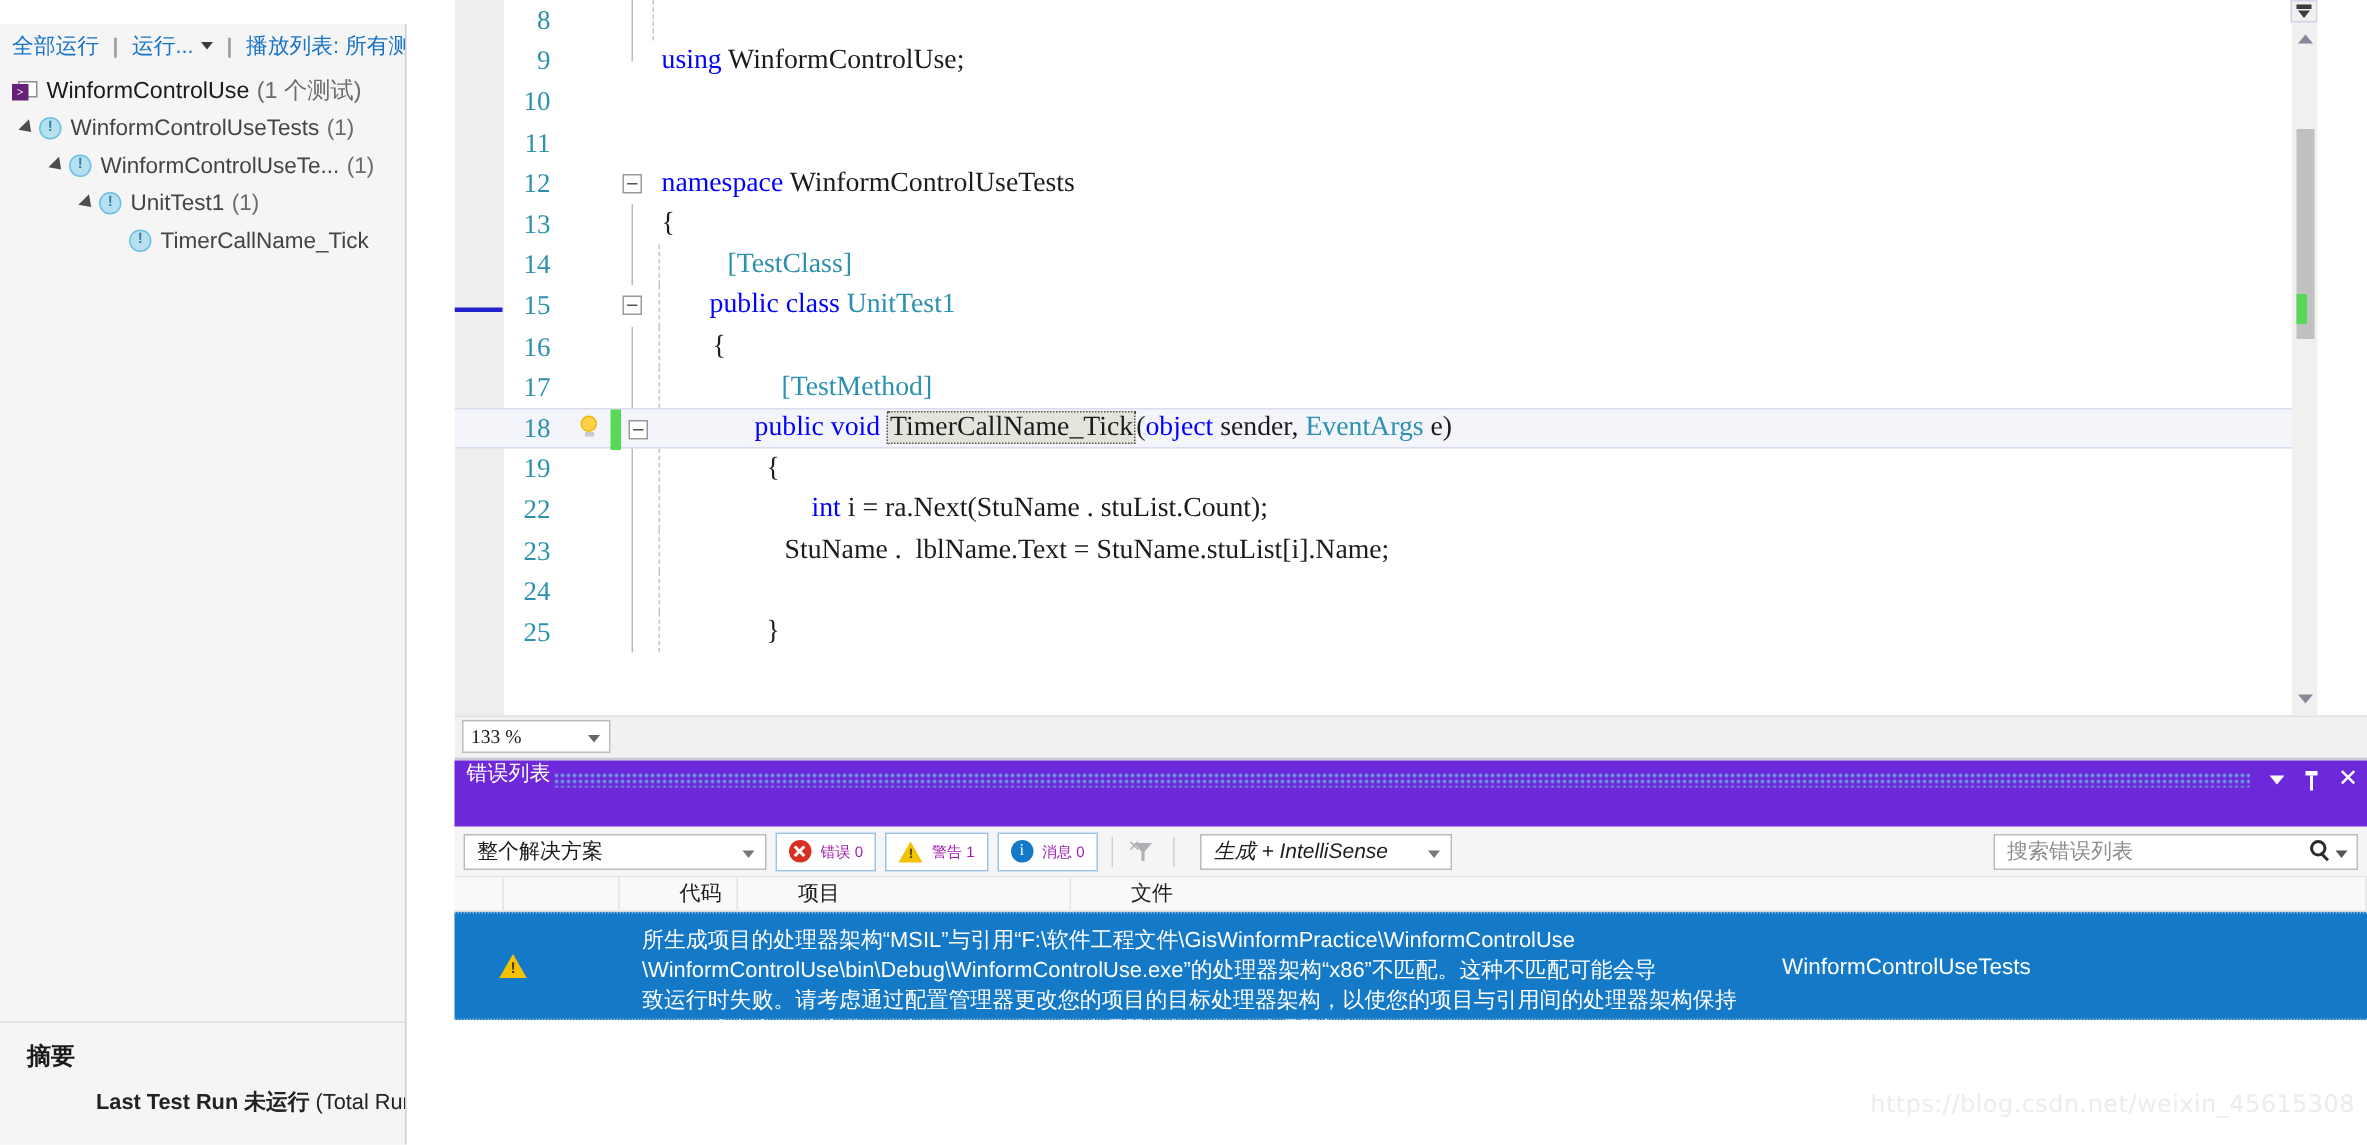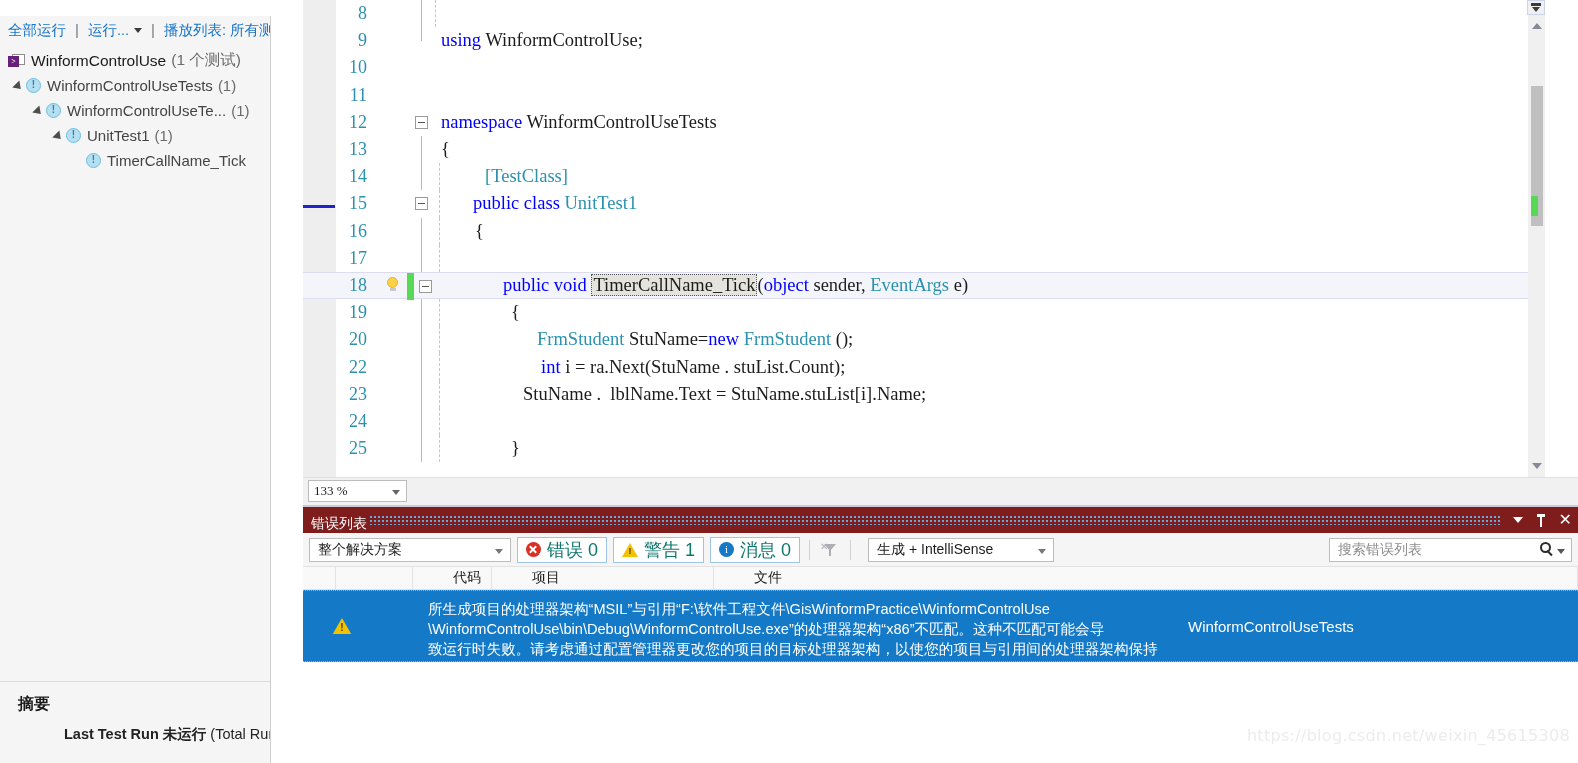--- a/index.html
+++ b/index.html
@@ -190,22 +190,22 @@
     border-left:4px solid transparent;border-right:4px solid transparent;
     border-top:5px solid #3a3a3a;
   }
 
   
   #error-list {
     position: absolute; left: 303px; top: 505px; width: 1275px; height: 258px;
     background: #ffffff; border-top: 2px solid #c8ccd8;
   }
   #el-title {
-    height: 26px; background: #7f1d1d; color:#fff;
-    display:flex; align-items:flex-end; padding-left: 8px; font-size: 14px;
+    height: 44px; background: #6d28d9; color:#fff;
+    display:flex; align-items:flex-start; padding-left: 8px; font-size: 14px;
     position: relative;
   }
   #el-title .dots {
     position:absolute; left: 66px; right: 78px; top: 8px; height: 10px;
     background-image: radial-gradient(#6aa9dc 1px, transparent 1.2px);
     background-size: 4px 4px;
   }
   #el-title .winbtns {
     position:absolute; right: 6px; top:0; height:26px;
     display:flex; align-items:center; gap:13px; color:#fff;
@@ -227,25 +227,25 @@
     height: 24px; background:#fff; border:1px solid #bcbcbc;
     display:flex; align-items:center; padding-left:8px; position:relative;
     font-size: 14px; color:#1c1c1c;
   }
   .el-combo .cb-caret{
     position:absolute; right:7px; top:10px; width:0;height:0;
     border-left:4px solid transparent;border-right:4px solid transparent;
     border-top:5px solid #777;
   }
   #combo-scope { width: 202px; }
-  #combo-build { width: 186px; margin-left: 8px;}
+  #combo-build { width: 168px; margin-left: 8px; font-style: italic;}
   .count-btn {
     height: 26px; display:flex; align-items:center; gap:6px;
     border:1px solid #9ec5e8; background:#ffffff; padding: 0 8px;
-    font-size: 18px; color:#0f766e;
+    font-size: 10px; color:#a21caf;
   }
   .ic-err {
     width:15px;height:15px;border-radius:50%;background:#d93025;
     position:relative;
   }
   .ic-err::before,.ic-err::after{
     content:"";position:absolute;left:6.3px;top:2.6px;width:2px;height:9px;background:#fff;
   }
   .ic-err::before{transform:rotate(45deg);} .ic-err::after{transform:rotate(-45deg);}
   .ic-warn {
@@ -460,20 +460,21 @@
         </span>
         <span class="code" style="padding-left:34px;">{</span>
       </div>
 
       <div class="cl">
         <span class="lnum">17</span>
         <span class="glyphs">
           <span class="vline vsolid" style="left:42px;"></span>
           <span class="vline vdash" style="left:60px;"></span>
         </span>
+        <span class="code" style="padding-left:80px;"><span class="typ">[TestMethod]</span></span>
       </div>
 
       <div class="cl hl">
         <span class="lnum">18</span>
         <span class="glyphs">
           <span class="bulb">
             <span class="b-top"></span><span class="b-bot"></span>
           </span>
           <span class="changebar"></span>
           <span class="fold" style="left:40px;"></span>
@@ -483,28 +484,20 @@
 
       <div class="cl">
         <span class="lnum">19</span>
         <span class="glyphs">
           <span class="vline vsolid" style="left:42px;"></span>
           <span class="vline vdash" style="left:60px;"></span>
         </span>
         <span class="code" style="padding-left:70px;">{</span>
       </div>
 
-      <div class="cl">
-        <span class="lnum">20</span>
-        <span class="glyphs">
-          <span class="vline vsolid" style="left:42px;"></span>
-          <span class="vline vdash" style="left:60px;"></span>
-        </span>
-        <span class="code" style="padding-left:96px;"><span class="typ">FrmStudent</span><span> StuName=</span><span class="kw">new</span><span class="typ"> FrmStudent</span><span> ();</span></span>
-      </div>
 
 
       <div class="cl">
         <span class="lnum">22</span>
         <span class="glyphs">
           <span class="vline vsolid" style="left:42px;"></span>
           <span class="vline vdash" style="left:60px;"></span>
         </span>
         <span class="code" style="padding-left:100px;"><span class="kw">int</span><span> i = ra.Next(StuName . stuList.Count);</span></span>
       </div>

